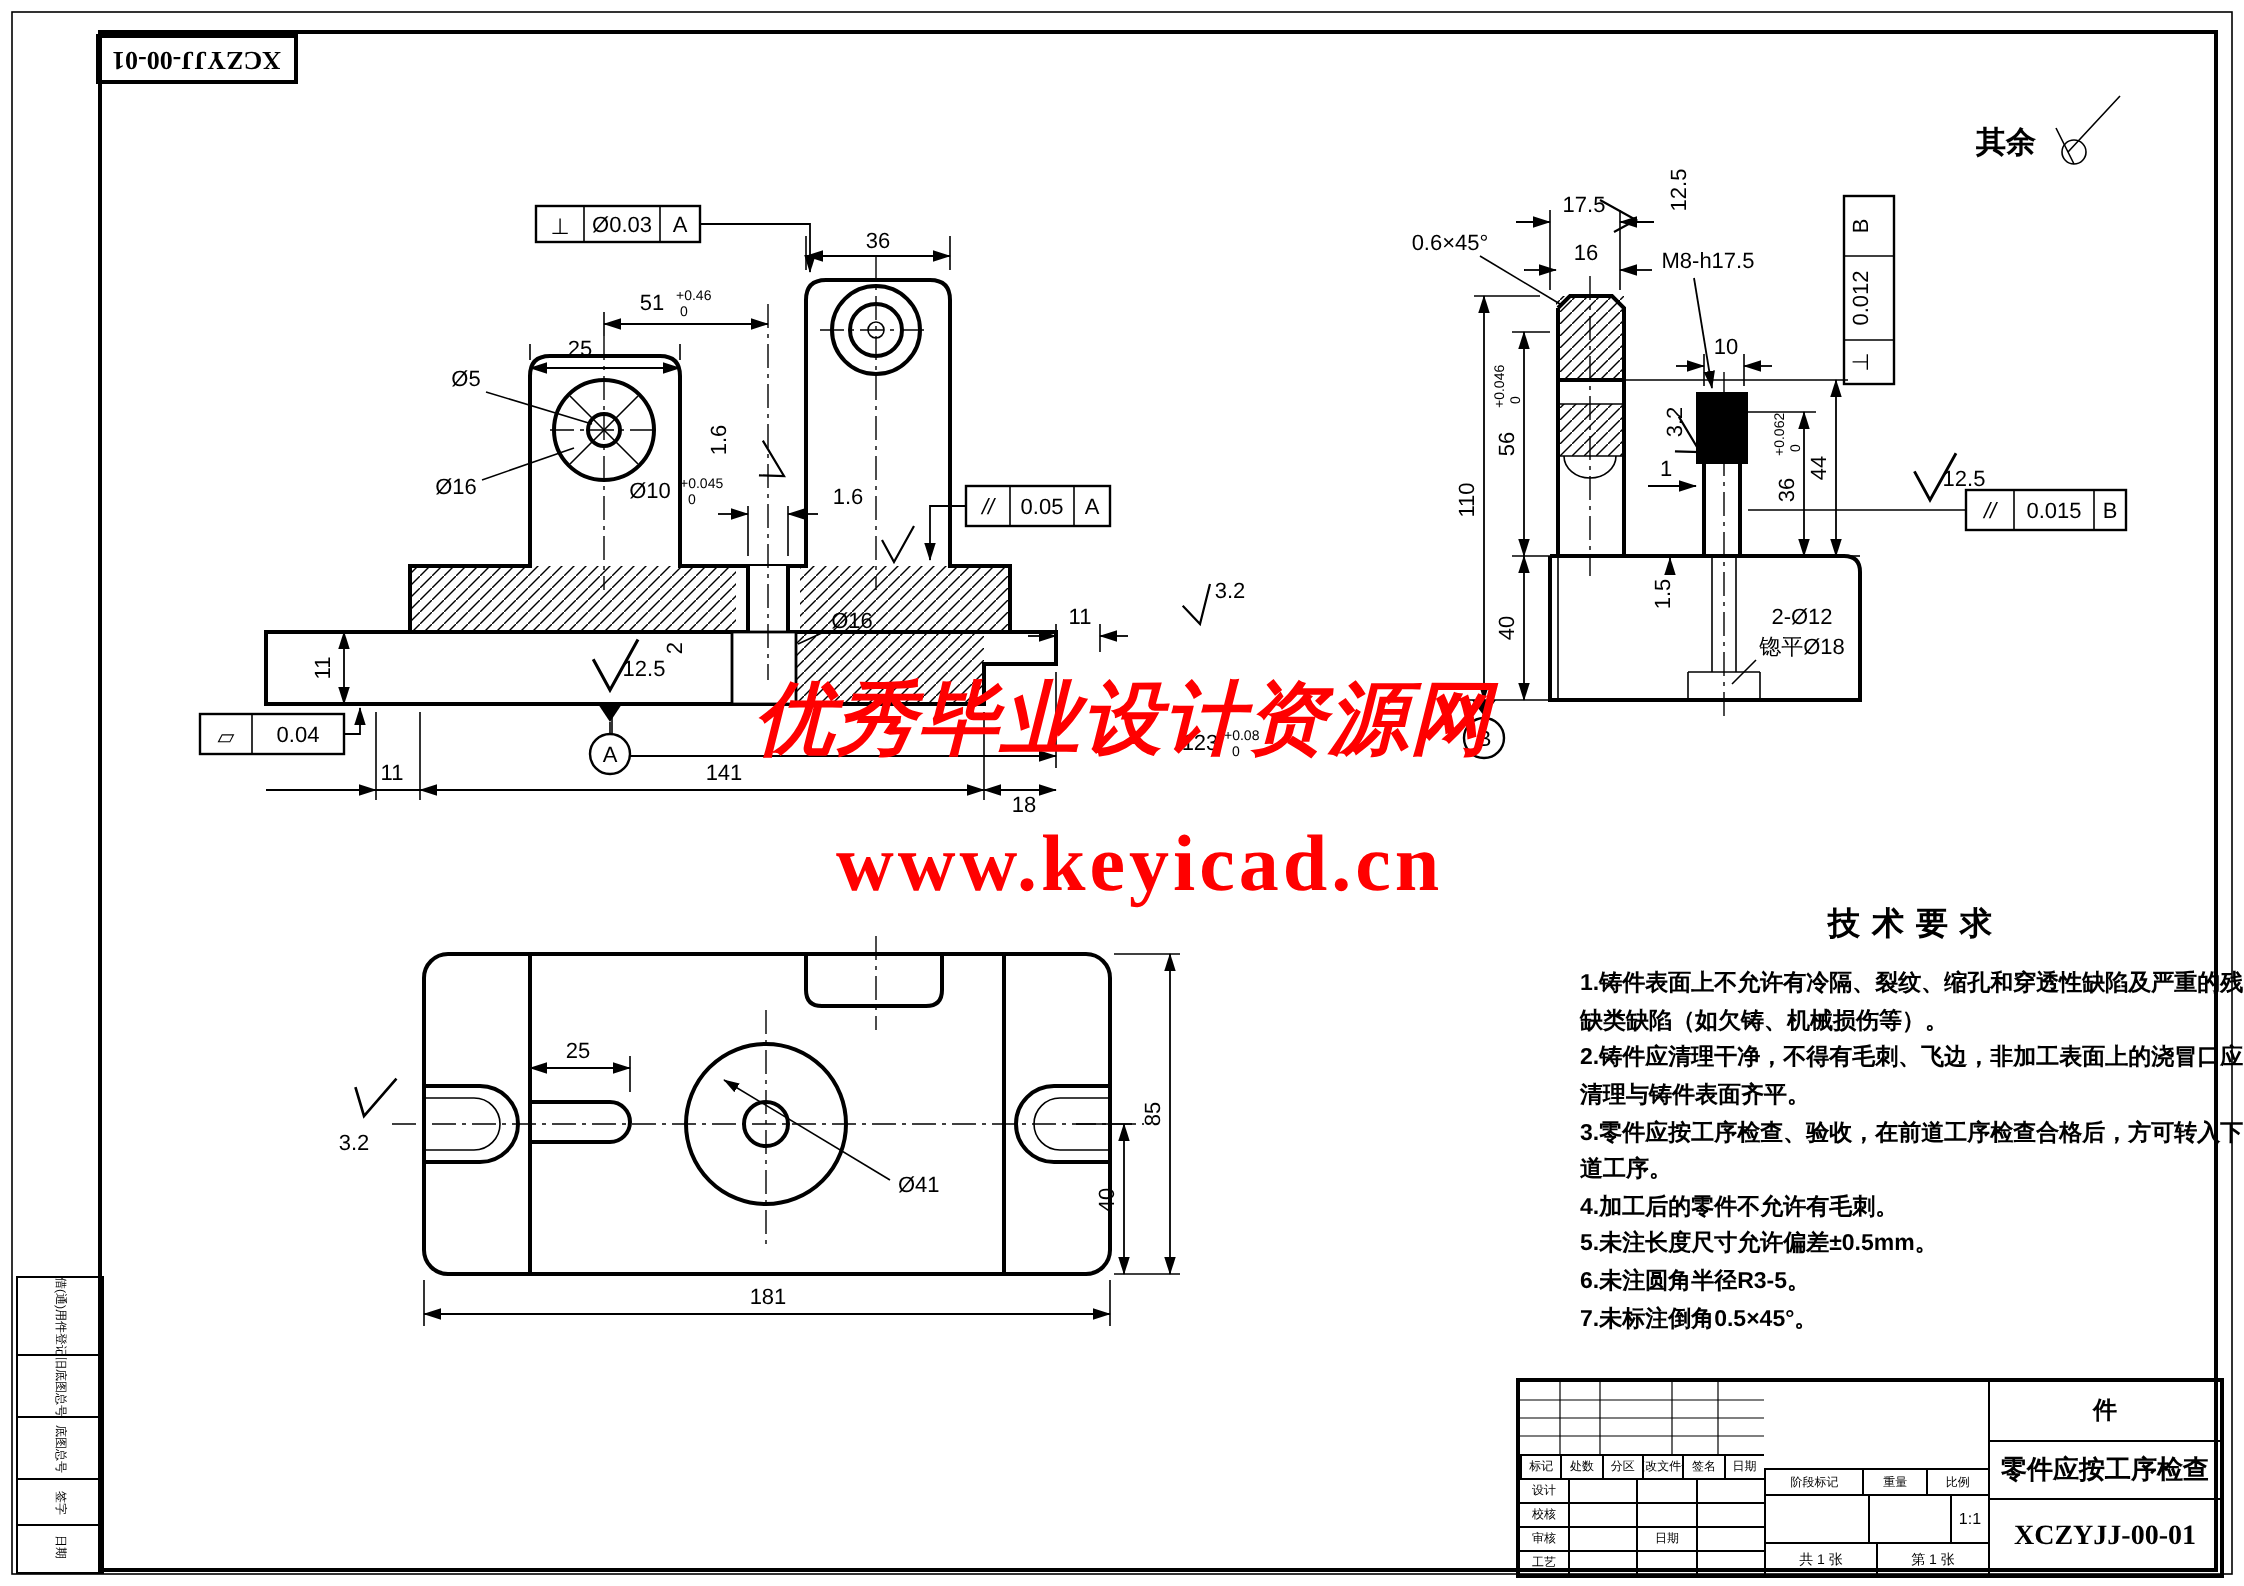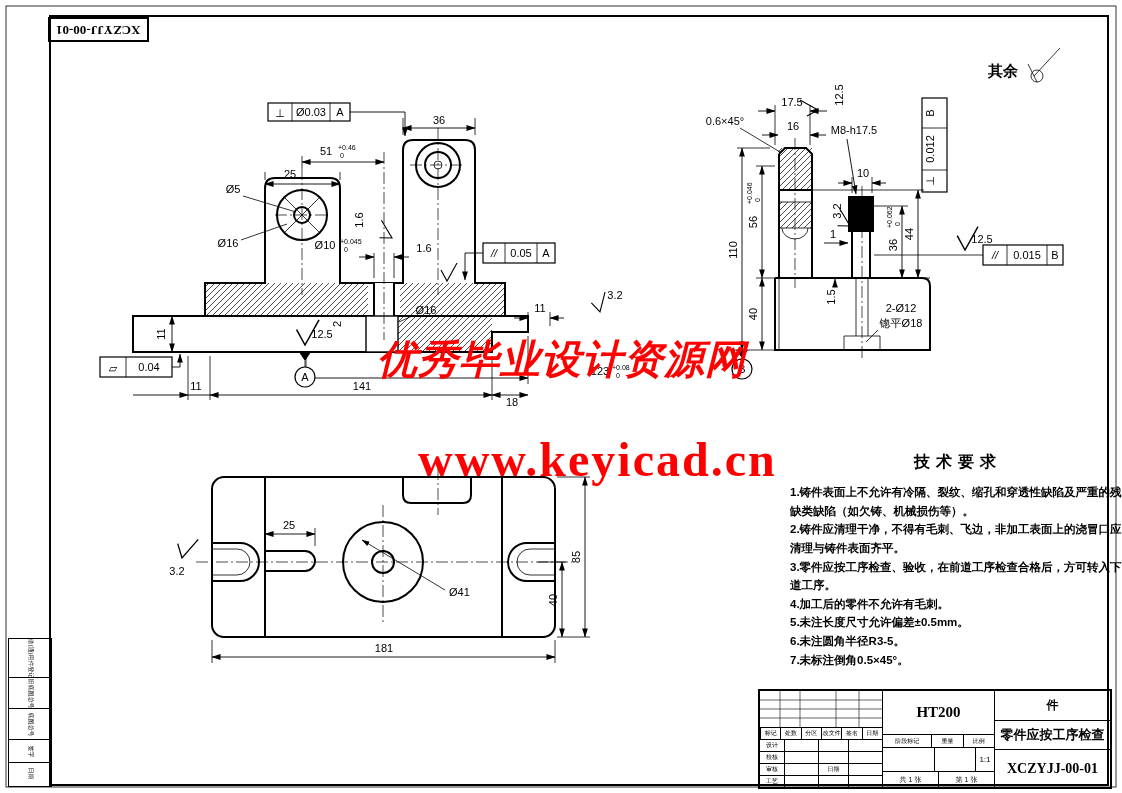--- a/index.html
+++ b/index.html
@@ -12,21 +12,21 @@
   .cl{fill:none;stroke:#000;stroke-width:0.7;stroke-dasharray:12 3 2 3;}
   .box{fill:#fff;stroke:#000;stroke-width:1.2;}
   .dt{font-size:11px;}
   .dts{font-size:7px;}
   .corner-box{position:absolute;left:48px;top:17px;width:97px;height:21px;border:2px solid #000;
     display:flex;align-items:center;justify-content:center;}
   .corner-box span{transform:rotate(180deg);font-weight:bold;font-size:13px;font-family:"Liberation Serif",serif;}
   .watermark{position:absolute;color:#f00;font-weight:bold;white-space:nowrap;z-index:5;
     font-family:"Liberation Serif",serif;}
   #wm1{left:377px;top:332px;font-size:40px;letter-spacing:1px;font-style:italic;}
-  #wm2{left:418px;top:432px;font-size:48px;letter-spacing:2px;}
+  #wm2{left:418px;top:408px;font-size:40px;letter-spacing:2px;}
   .tech{position:absolute;left:790px;top:452px;width:336px;z-index:2;}
   .tech .tt{font-size:16px;font-weight:bold;text-align:center;letter-spacing:6px;margin-bottom:10px;}
   .tech .ti{font-size:11.5px;font-weight:bold;line-height:1.62;}
   
   .tb{position:absolute;left:758px;top:689px;width:350px;height:96px;border:2px solid #000;z-index:2;}
   .tb *{box-sizing:border-box;}
   .cell{position:absolute;border-left:1px solid #000;border-top:1px solid #000;
         display:flex;align-items:center;justify-content:center;overflow:hidden;}
   .tiny{font-size:6px;}
   .strip{position:absolute;left:8px;top:638px;width:42px;height:147px;border:1.5px solid #000;z-index:2;}
@@ -455,21 +455,20 @@
       <div class="tiny" style="flex:1;border-left:1px solid #000;"></div>
     </div>
     <div style="display:flex;height:12px;border-top:1px solid #000;">
       <div class="tiny" style="width:24px;display:flex;align-items:center;justify-content:center;">工艺</div>
       <div class="tiny" style="width:34px;border-left:1px solid #000;"></div>
       <div class="tiny" style="width:30px;border-left:1px solid #000;"></div>
       <div class="tiny" style="flex:1;border-left:1px solid #000;"></div>
     </div>
   </div>
 
-  <div class="cell" style="left:122px;top:0;width:112px;height:43px;border-top:none;font-size:15px;font-weight:bold;font-family:'Liberation Serif',serif;">HT200</div>
   <div style="position:absolute;left:122px;top:43px;width:112px;height:13px;display:flex;border-top:1px solid #000;">
     <div class="tiny" style="flex:1.6;border-left:1px solid #000;display:flex;align-items:center;justify-content:center;">阶段标记</div>
     <div class="tiny" style="flex:1;border-left:1px solid #000;display:flex;align-items:center;justify-content:center;">重量</div>
     <div class="tiny" style="flex:1;border-left:1px solid #000;display:flex;align-items:center;justify-content:center;">比例</div>
   </div>
   <div style="position:absolute;left:122px;top:56px;width:112px;height:24px;display:flex;border-top:1px solid #000;gap:22px;">
     <div style="flex:1.6;border-left:1px solid #000;"></div>
     <div style="flex:1;border-left:1px solid #000;"></div>
     <div class="tiny" style="flex:1;border-left:1px solid #000;display:flex;align-items:center;justify-content:center;font-size:8px;">1:1</div>
   </div>

